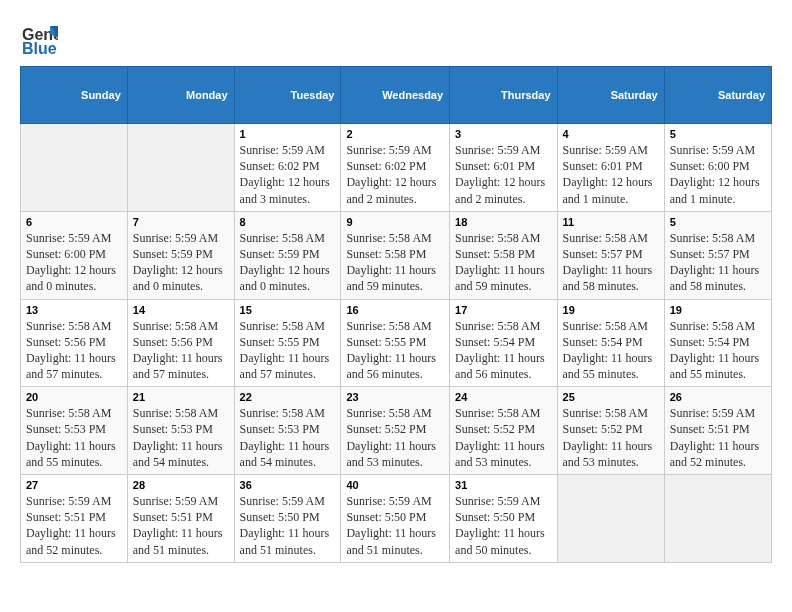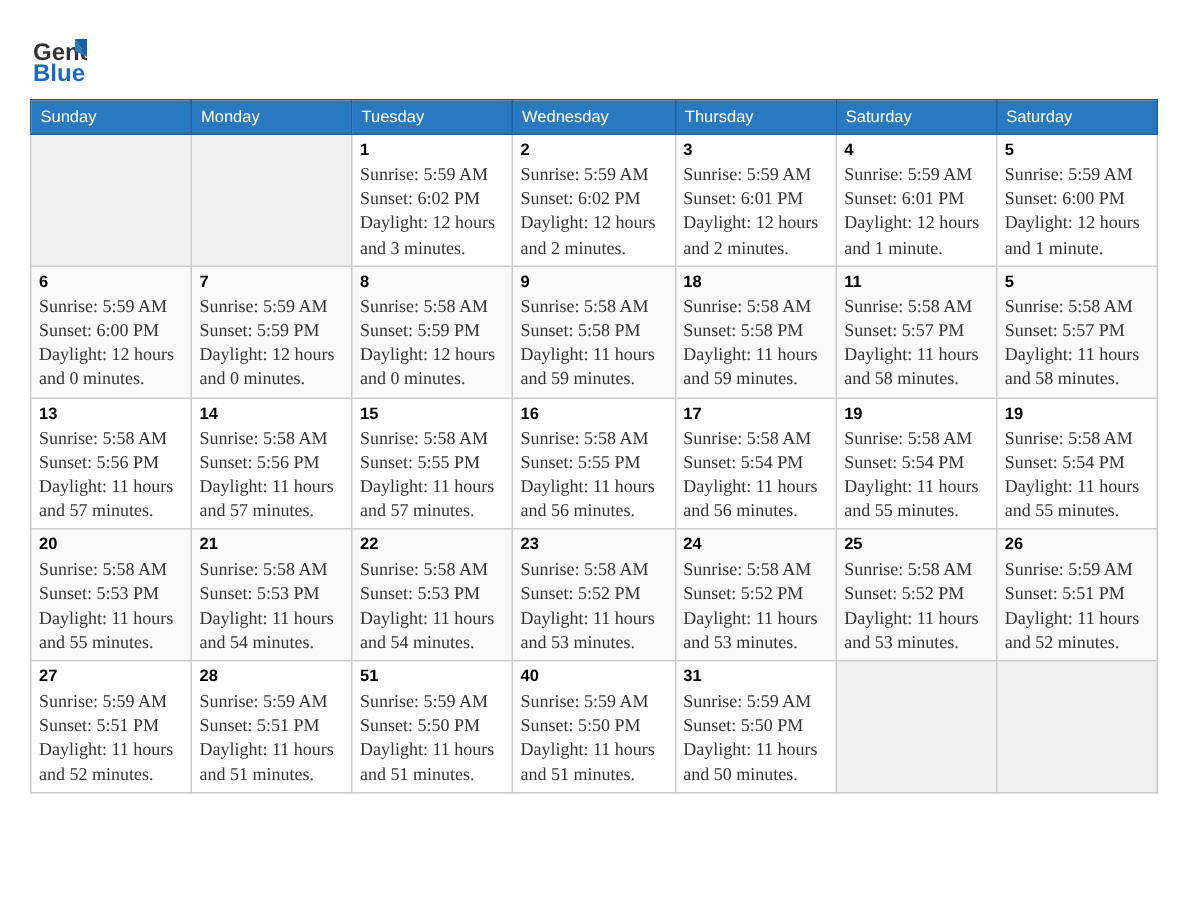--- a/index.html
+++ b/index.html
@@ -40,23 +40,23 @@
       color: #555;
     }
     .calendar {
       width: 100%;
       border-collapse: collapse;
       font-size: 10.5px;
     }
     .calendar th {
       background: #2979c0;
       color: white;
-      padding: 5px 6px;
-      text-align: left;
-      font-weight: normal;
+      padding: 22px 6px;
+      text-align: right;
+      font-weight: bold;
       font-size: 11px;
       border: 1px solid #2060a0;
     }
     .calendar td {
       border: 1px solid #ccc;
       padding: 4px 5px;
       vertical-align: top;
       width: 113px;
       min-height: 75px;
       height: 80px;
@@ -233,21 +233,21 @@
         <tr>
           <td>
             <span class="day-num">27</span>
             <div class="day-info">Sunrise: 5:59 AM<br>Sunset: 5:51 PM<br>Daylight: 11 hours and 52 minutes.</div>
           </td>
           <td>
             <span class="day-num">28</span>
             <div class="day-info">Sunrise: 5:59 AM<br>Sunset: 5:51 PM<br>Daylight: 11 hours and 51 minutes.</div>
           </td>
           <td>
-            <span class="day-num">51</span>
+            <span class="day-num">36</span>
             <div class="day-info">Sunrise: 5:59 AM<br>Sunset: 5:50 PM<br>Daylight: 11 hours and 51 minutes.</div>
           </td>
           <td>
             <span class="day-num">40</span>
             <div class="day-info">Sunrise: 5:59 AM<br>Sunset: 5:50 PM<br>Daylight: 11 hours and 51 minutes.</div>
           </td>
           <td>
             <span class="day-num">31</span>
             <div class="day-info">Sunrise: 5:59 AM<br>Sunset: 5:50 PM<br>Daylight: 11 hours and 50 minutes.</div>
           </td>

